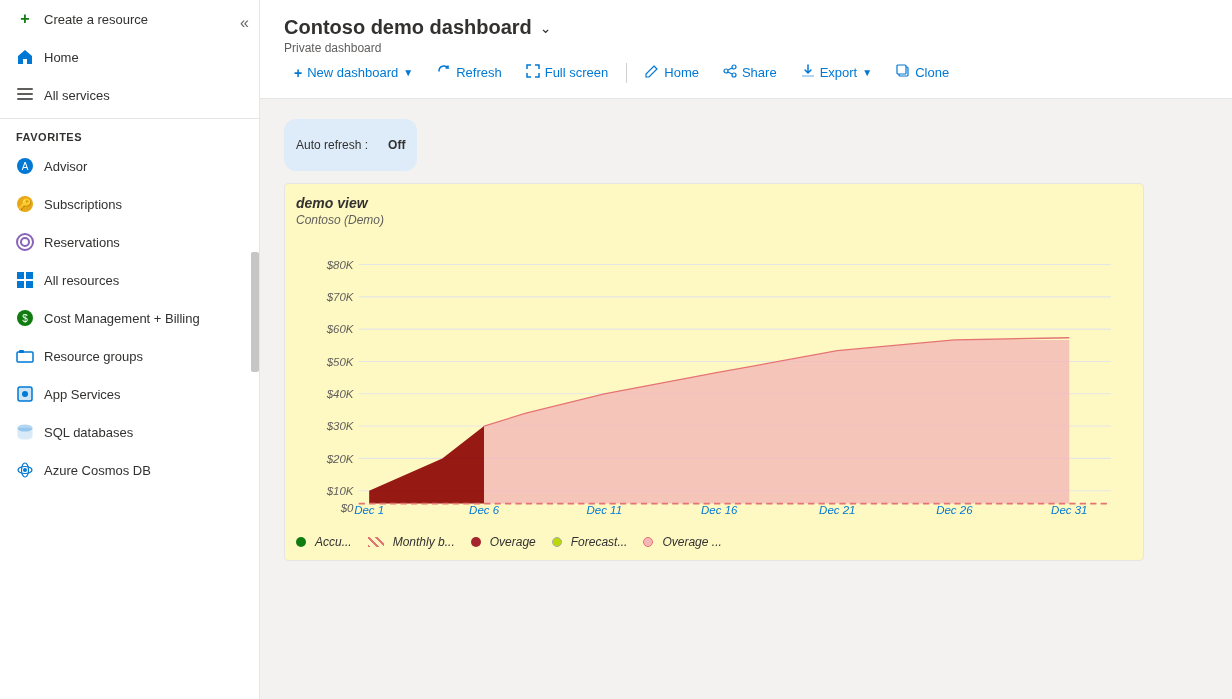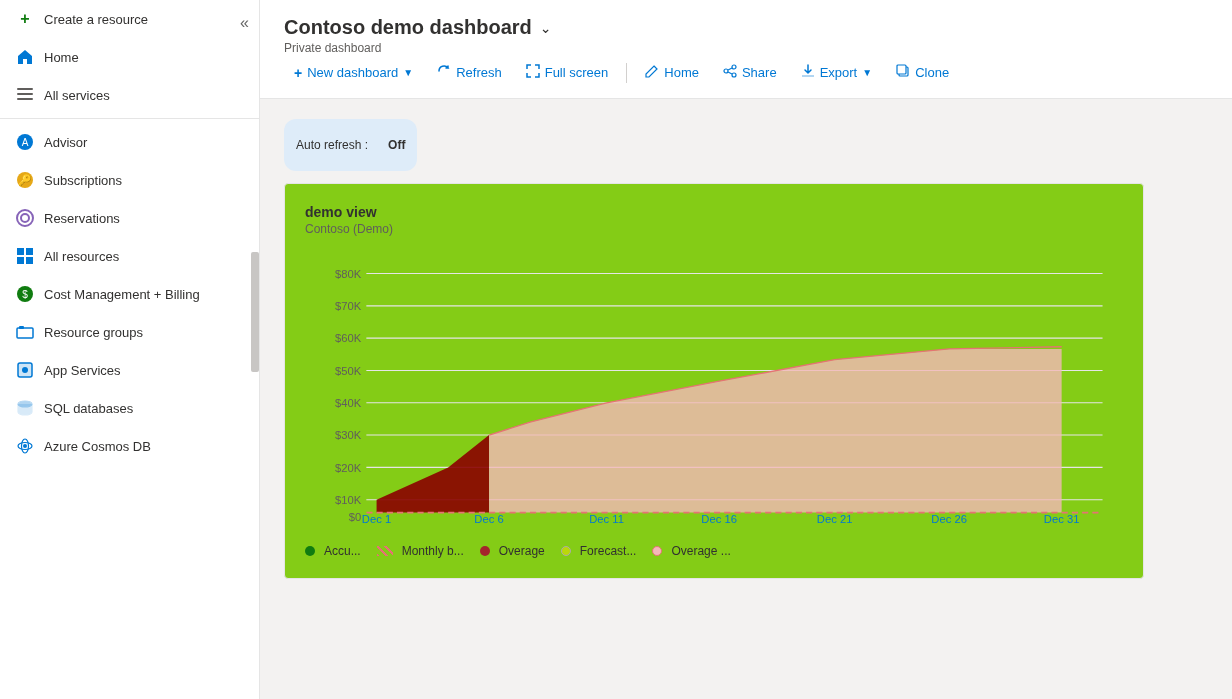--- a/index.html
+++ b/index.html
@@ -144,25 +144,26 @@
 
     
     .content {
       flex: 1;
       padding: 20px 24px;
       overflow-y: auto;
     }
 
     
     .chart-card {
-      background: #84cc16;
+      background: #fef9c3;
       border: 1px solid #e5e5e5;
       border-radius: 4px;
-      padding: 20px;
+      padding: 11px;
       max-width: 860px;
+      font-style: italic;
     }
     .chart-title {
       font-size: 14px;
       font-weight: 600;
       color: #323130;
       margin-bottom: 2px;
     }
     .chart-subtitle {
       font-size: 12px;
       color: #605e5c;
@@ -241,20 +242,21 @@
       <svg width="16" height="14" viewBox="0 0 16 14" fill="none">
         <rect x="0" y="0" width="16" height="2" rx="1" fill="#605e5c"></rect>
         <rect x="0" y="5" width="16" height="2" rx="1" fill="#605e5c"></rect>
         <rect x="0" y="10" width="16" height="2" rx="1" fill="#605e5c"></rect>
       </svg>
     </span>
     <span>All services</span>
   </div>
 
   <hr class="sidebar-divider">
+  <div class="sidebar-section-header">FAVORITES</div>
 
   <div class="sidebar-item">
     <span class="icon">
       <svg width="18" height="18" viewBox="0 0 18 18">
           <circle cx="9" cy="9" r="8" fill="#0078d4"></circle>
           <text x="9" y="13" text-anchor="middle" font-size="10" fill="#fff">A</text>
         </svg>
     </span>
     <span>Advisor</span>
   </div>

